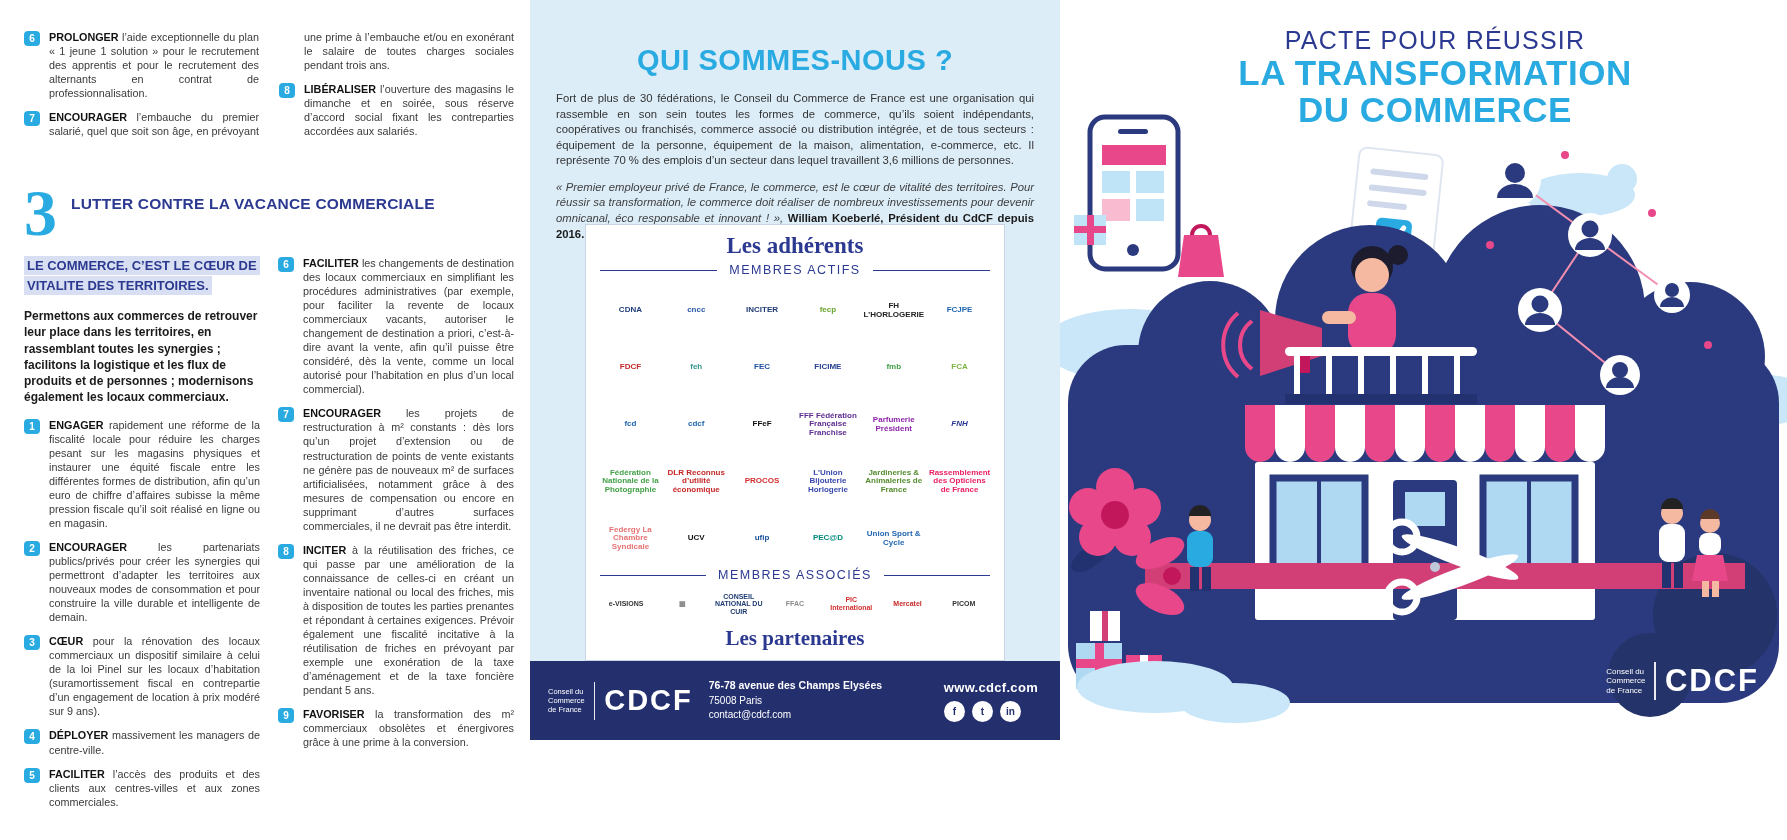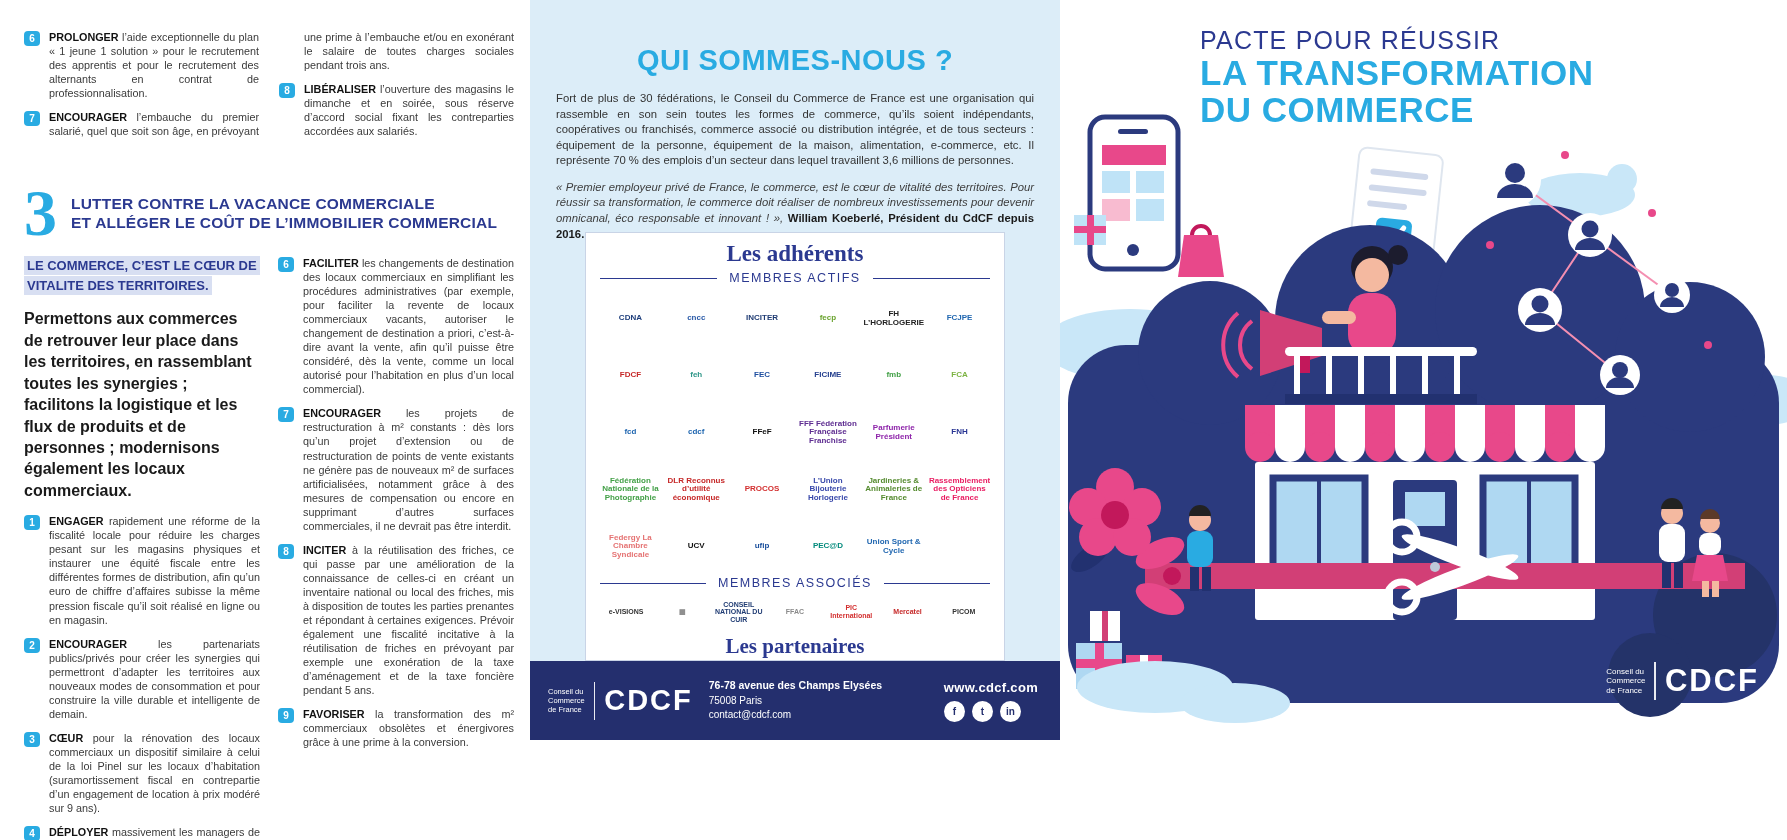--- a/index.html
+++ b/index.html
@@ -12,29 +12,29 @@
   .pitem { position:relative; padding-left:25px; margin-bottom:10px; font-size:10.8px; line-height:1.3; color:#3a3a3a; text-align:justify; }
   .pitem b { color:#111; }
   .badge { position:absolute; left:0; top:1px; width:16px; height:15px; background:#29ABE2; color:#fff; font-weight:bold; font-size:10px; text-align:center; line-height:15px; border-radius:4px; }
   .sec-head { display:flex; align-items:flex-start; gap:14px; margin-top:10px; }
   .bignum { font-size:66px; line-height:.82; font-weight:bold; color:#29ABE2; font-family:"Liberation Serif", serif; }
   .sec-title { font-size:15.5px; font-weight:bold; color:#2B3990; line-height:1.25; padding-top:8px; letter-spacing:.2px; }
   .cols { display:flex; gap:18px; margin-top:16px; }
   .col { flex:1; min-width:0; }
   .hl-wrap { margin-bottom:12px; }
   .hl { display:inline; background:#D8DFF2; color:#2B3990; font-weight:bold; font-size:13px; line-height:1.55; padding:2px 3px; -webkit-box-decoration-break:clone; box-decoration-break:clone; }
-  .intro { font-size:16px; font-weight:bold; color:#1a1a1a; line-height:1.34; margin-bottom:13px; }
+  .intro { font-size:12px; font-weight:bold; color:#1a1a1a; line-height:1.34; margin-bottom:13px; }
 
   
   .panel-mid { position:absolute; left:530px; top:0; width:530px; height:740px; background:#DCEDF8; }
   .mid-title { margin-top:44px; text-align:center; color:#29ABE2; font-size:29px; font-weight:800; letter-spacing:.5px; }
   .mid-para { margin:14px 26px 0; font-size:11.3px; line-height:1.38; color:#333; text-align:justify; }
   .mid-quote { margin:11px 26px 0; font-size:11.3px; line-height:1.38; color:#3d3d3d; text-align:justify; font-style:italic; }
   .mid-quote b { font-style:normal; color:#1a1a1a; }
-  .adh-box { position:absolute; left:55px; right:55px; top:224px; bottom:79px; background:#fff; border:1px solid #c9d4e6; padding:8px 14px 12px;margin-top:8px; }
+  .adh-box { position:absolute; left:55px; right:55px; top:224px; bottom:79px; background:#fff; border:1px solid #c9d4e6; padding:8px 14px 12px; }
   .adh-title { font-family:"Liberation Serif", serif; font-weight:bold; color:#2B3990; font-size:23px; text-align:center; }
   .divrow { display:flex; align-items:center; gap:12px; margin-top:4px; color:#2B3990; font-size:12.5px; letter-spacing:1.5px; font-weight:500; }
   .divrow .line { flex:1; height:1px; background:#2B3990; }
   .logo-grid { display:grid; grid-template-columns:repeat(6,1fr); gap:6px 5px; margin-top:8px; grid-auto-rows:51px; }
   .logo-cell { display:flex; align-items:center; justify-content:center; text-align:center; font-weight:bold; font-size:8px; line-height:1.08; padding:1px; overflow:hidden; }
   .logo-grid2 { display:grid; grid-template-columns:repeat(7,1fr); gap:4px; margin-top:6px; grid-auto-rows:32px; }
   .logo-grid2 .logo-cell { font-size:7px; }
   .part-title { font-family:"Liberation Serif", serif; font-weight:bold; color:#2B3990; font-size:21px; text-align:center; margin-top:6px; }
   .part-row { display:flex; justify-content:center; align-items:center; gap:30px; margin-top:8px; }
   .part-row .logo-cell { font-size:10.5px; }
@@ -46,21 +46,21 @@
   .cdcf-big { font-size:29px; font-weight:bold; letter-spacing:2px; }
   .addr { margin-left:16px; font-size:10px; line-height:1.45; }
   .addr .a1 { font-weight:bold; font-size:10.5px; }
   .web-block { margin-left:auto; text-align:left; padding-right:4px; }
   .web { font-weight:bold; font-size:13px; letter-spacing:.3px; }
   .socials { display:flex; gap:7px; margin-top:6px; }
   .soc { width:21px; height:21px; border-radius:50%; background:#fff; color:#242F6E; font-weight:bold; font-size:10px; display:flex; align-items:center; justify-content:center; }
 
   
   .panel-right { position:absolute; left:1060px; top:0; width:727px; height:740px; overflow:hidden; }
-  .r-title { position:absolute; top:26px; left:140px; width:470px; z-index:3; }
+  .r-title { position:absolute; top:26px; left:140px; width:470px; text-align:center; z-index:3; }
   .r-t1 { color:#2B3990; font-size:25px; letter-spacing:1.2px; font-weight:500; }
   .r-t2 { color:#29ABE2; font-size:35px; font-weight:800; line-height:1.05; letter-spacing:.5px; }
   .illus { position:absolute; left:0; top:95px; width:727px; height:645px; }
   .cdcf-corner { position:absolute; right:28px; top:662px; z-index:4; color:#fff; }
   .cdcf-corner .cdcf-lines { font-size:8px; }
   .cdcf-corner .cdcf-big { font-size:31px; }
 </style>
 </head>
 <body>
 
@@ -82,21 +82,20 @@
         <div class="pitem">
           <span class="badge">8</span>
           <b>LIBÉRALISER</b> <span>l’ouverture des magasins le dimanche et en soirée, sous réserve d’accord social fixant les contreparties accordées aux salariés.</span>
         </div>
       </div>
 
     <div class="sec-head">
       <div class="bignum">3</div>
       <div class="sec-title">
         <div>LUTTER CONTRE LA VACANCE COMMERCIALE</div>
-        <div>ET ALLÉGER LE COÛT DE L’IMMOBILIER COMMERCIAL</div>
       </div>
     </div>
 
     <div class="cols">
       <div class="col">
         <div class="hl-wrap"><span class="hl">LE COMMERCE, C’EST LE CŒUR DE VITALITE DES TERRITOIRES.</span></div>
         <div class="intro">Permettons aux commerces de retrouver leur place dans les territoires, en rassemblant toutes les synergies ; facilitons la logistique et les flux de produits et de personnes ; modernisons également les locaux commerciaux.</div>
         <div>
 
             <div class="pitem">
@@ -193,21 +192,21 @@
           <div class="logo-cell" style="color: rgb(31, 102, 176);">fcd</div>
 
           <div class="logo-cell" style="color: rgb(31, 102, 176);">cdcf</div>
 
           <div class="logo-cell" style="color: rgb(17, 17, 17);">FFeF</div>
 
           <div class="logo-cell" style="color: rgb(94, 45, 145);">FFF Fédération Française Franchise</div>
 
           <div class="logo-cell" style="color: rgb(142, 36, 170);">Parfumerie Président</div>
 
-          <div class="logo-cell" style="color: rgb(40, 53, 147);">FNH</div>
+          <div class="logo-cell" style="color: rgb(40, 53, 147); font-style: italic;">FNH</div>
 
           <div class="logo-cell" style="color: rgb(67, 160, 71);">Fédération Nationale de la Photographie</div>
 
           <div class="logo-cell" style="color: rgb(198, 40, 40);">DLR Reconnus d’utilité économique</div>
 
           <div class="logo-cell" style="color: rgb(211, 47, 47);">PROCOS</div>
 
           <div class="logo-cell" style="color: rgb(57, 73, 171);">L’Union Bijouterie Horlogerie</div>
 
           <div class="logo-cell" style="color: rgb(85, 139, 47);">Jardineries &amp; Animaleries de France</div>

